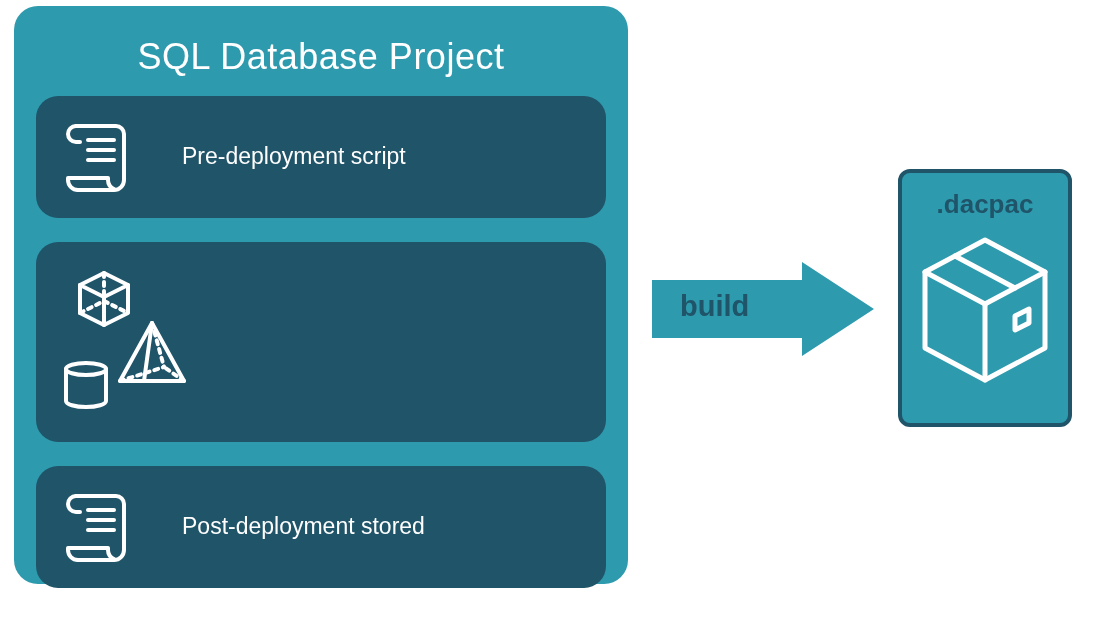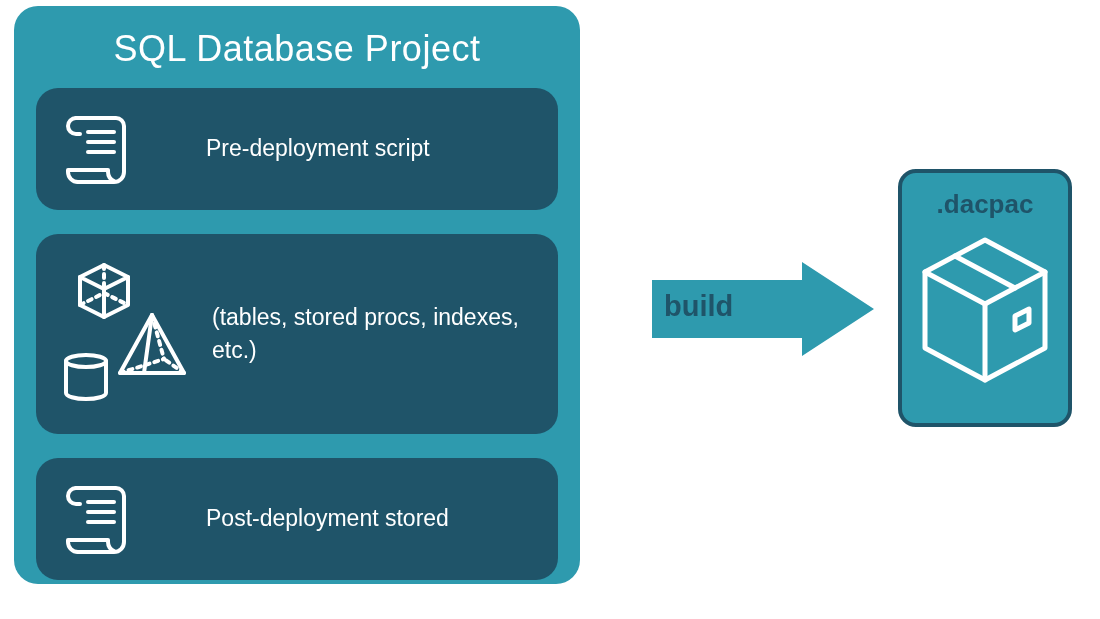--- a/index.html
+++ b/index.html
@@ -15,82 +15,82 @@
     position: relative;
     width: 1100px;
     height: 619px;
   }
 
   
   .project-box {
     position: absolute;
     left: 14px;
     top: 6px;
-    width: 566px;
+    width: 614px;
     height: 578px;
     background: #2E9AAE;
     border-radius: 24px;
     box-sizing: border-box;
-    padding: 8px 22px 22px 22px;
+    padding: 16px 22px 22px 22px;
   }
   .project-title {
     text-align: center;
     font-size: 36px;
     font-weight: 500;
     margin: 14px 0 18px 0;
     color: #ffffff;
     letter-spacing: 0.5px;
   }
   .stage {
     background: #1F5469;
     border-radius: 22px;
     box-sizing: border-box;
     display: flex;
     align-items: center;
     padding: 0 26px;
     margin-bottom: 24px;
   }
-  .stage-small { height: 122px; gap: 24px; }
+  .stage-small { height: 122px; }
   .stage-big   { height: 200px; }
   .stage-icon  { flex: 0 0 120px; display:flex; align-items:center; }
   .stage-text  {
     font-size: 23px;
     font-weight: 400;
     line-height: 1.45;
     color: #ffffff;
   }
 
   
   .arrow {
     position: absolute;
     left: 652px;
     top: 262px;
     width: 222px;
     height: 94px;
   }
   .arrow svg { width: 100%; height: 100%; display:block; }
   .arrow-label {
     position: absolute;
-    left: 12px;
+    left: 28px;
     top: 28px;
     font-size: 29px;
     font-weight: 700;
     color: #1F5469;
   }
 
   
   .output-box {
     position: absolute;
     left: 898px;
     top: 169px;
     width: 174px;
     height: 258px;
     background: #2E9AAE;
     border: 4px solid #1F5469;
-    border-radius: 18px;
+    border-radius: 12px;
     box-sizing: border-box;
     display: flex;
     flex-direction: column;
     align-items: center;
     padding-top: 16px;
   }
   .output-label {
     font-size: 26px;
     font-weight: 700;
     color: #1F5469;
@@ -146,21 +146,20 @@
             </g>
 
             <g transform="translate(4,96)">
               <ellipse cx="20" cy="6" rx="20" ry="6"></ellipse>
               <path d="M0 6 v32 a20 6 0 0 0 40 0 v-32"></path>
             </g>
           </g>
         </svg>
       </div>
       <div class="stage-text">
-        <div>(tables, stored procs, indexes, etc.)</div>
       </div>
     </div>
 
     <div class="stage stage-small" style="margin-bottom:0">
       <div class="stage-icon">
         <svg width="70" height="78" viewBox="0 0 70 78">
           <g fill="none" stroke="#ffffff" stroke-width="4" stroke-linecap="round" stroke-linejoin="round">
             <path d="M14 8 h40 a8 8 0 0 1 8 8 v46 a10 10 0 0 1 -10 10 h-36"></path>
             <path d="M14 8 a8 8 0 0 0 -8 8 a8 8 0 0 0 8 8 h4"></path>
             <path d="M16 72 a10 10 0 0 1 -10 -10 v-2 h40 v2 a10 10 0 0 0 6 9"></path>

